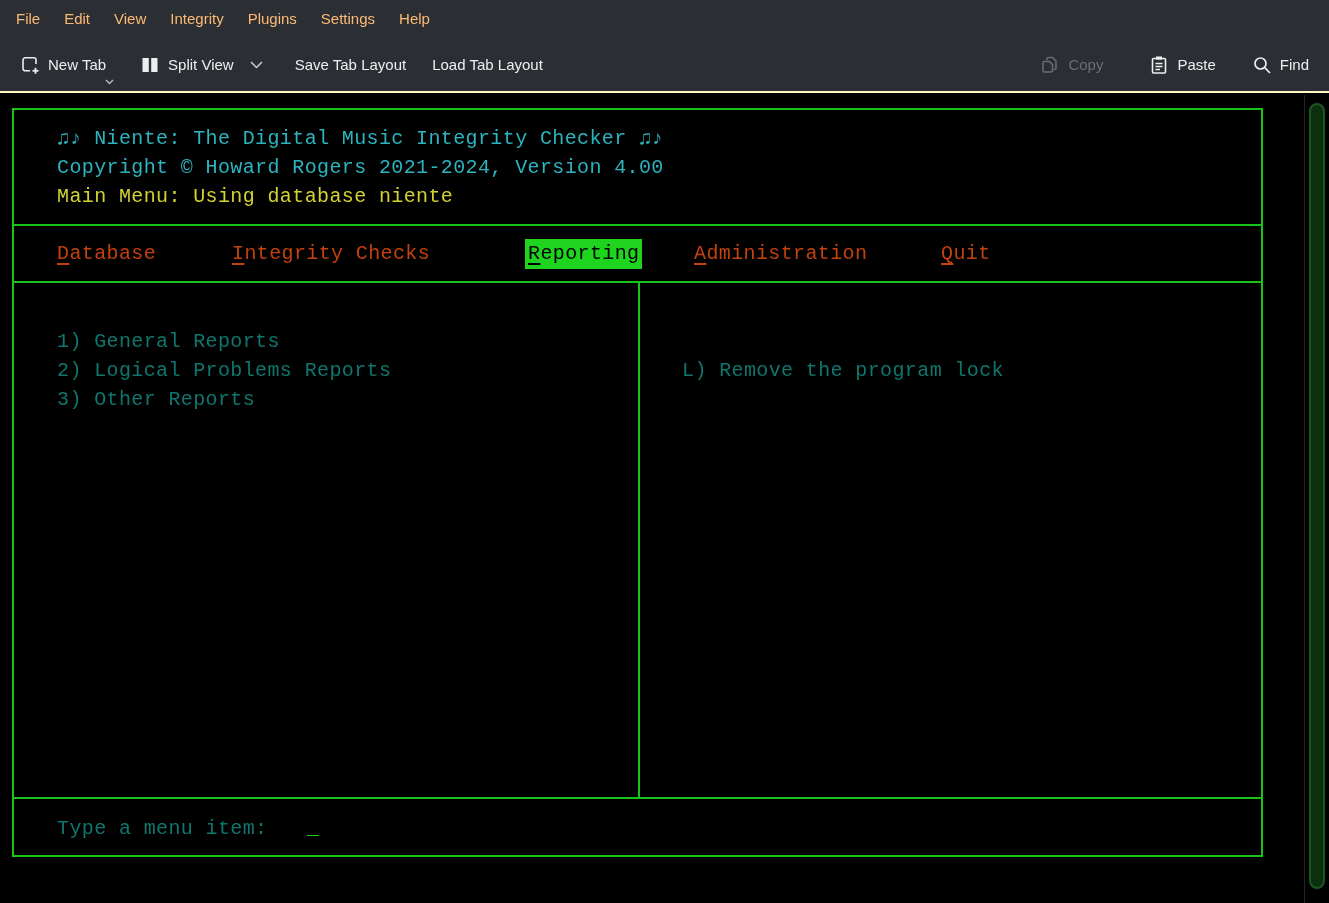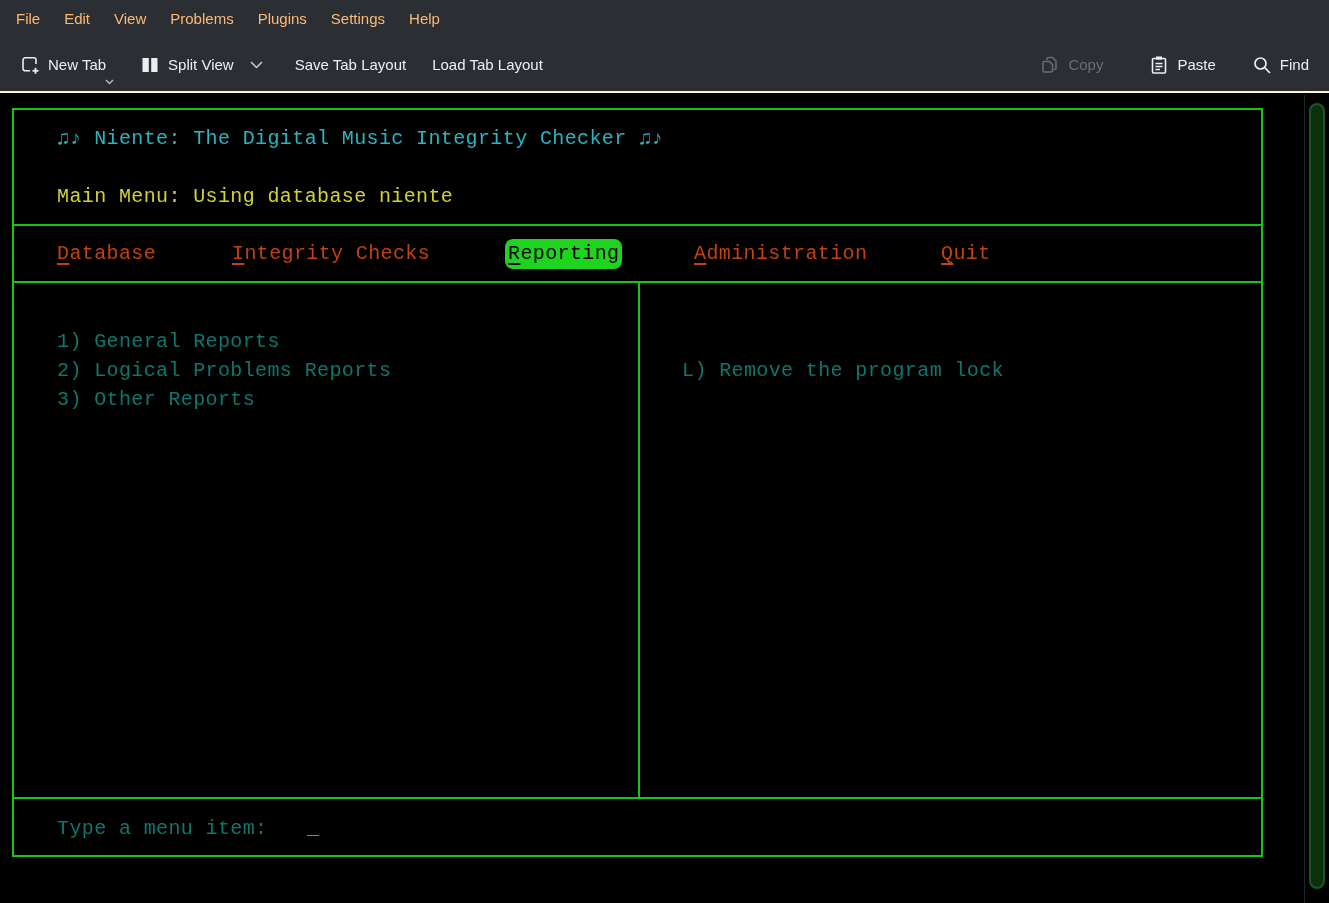--- a/index.html
+++ b/index.html
@@ -61,21 +61,21 @@
     border-radius:9px;background:#0c300e;border:2px solid #1c5520;box-sizing:border-box;
   }
 </style>
 </head>
 <body>
 
 <div class="menubar">
   <span class="menubar-item">File</span>
   <span class="menubar-item">Edit</span>
   <span class="menubar-item">View</span>
-  <span class="menubar-item">Problems</span>
+  <span class="menubar-item">Integrity</span>
   <span class="menubar-item">Plugins</span>
   <span class="menubar-item">Settings</span>
   <span class="menubar-item">Help</span>
 </div>
 
 <div class="toolbar">
   <div class="tbtn">
     <span>
       <svg width="20" height="20" viewBox="0 0 20 20" fill="none" stroke="#eceef0" stroke-width="1.6">
         <path d="M16 9 V5 a2.2 2.2 0 0 0 -2.2 -2.2 H5.2 A2.2 2.2 0 0 0 3 5 v8.6 A2.2 2.2 0 0 0 5.2 15.8 H10"></path>
@@ -143,25 +143,26 @@
 
 <div class="term">
 
   <div class="frame"></div>
   <div class="hsep" style="top:129px;"></div>
   <div class="hsep" style="top:186px;"></div>
   <div class="hsep" style="top:702px;"></div>
   <div class="vdiv" style="left:638px;top:186px;height:516px;"></div>
 
   <div class="tline cyan" style="left:57px;top:31px;">♫♪ Niente: The Digital Music Integrity Checker ♫♪</div>
+  <div class="tline cyan" style="left:57px;top:60px;">Copyright © Howard Rogers 2021-2024, Version 4.00</div>
   <div class="tline yellow" style="left:57px;top:89px;">Main Menu: Using database niente</div>
 
   <div class="tline tmenu-item" style="left:57px;top:146px;"><span class="hk">D</span><span>atabase</span></div>
   <div class="tline tmenu-item" style="left:232px;top:146px;"><span class="hk">I</span><span>ntegrity Checks</span></div>
-  <div class="tline tmenu-item active" style="left:508px;top:146px;border-radius:8px;"><span class="hk">R</span><span>eporting</span></div>
+  <div class="tline tmenu-item active" style="left:528px;top:146px;"><span class="hk">R</span><span>eporting</span></div>
   <div class="tline tmenu-item" style="left:694px;top:146px;"><span class="hk">A</span><span>dministration</span></div>
   <div class="tline tmenu-item" style="left:941px;top:146px;"><span class="hk">Q</span><span>uit</span></div>
 
   <div class="tline white" style="left:57px;top:234px;">1) General Reports</div>
   <div class="tline white" style="left:57px;top:263px;">2) Logical Problems Reports</div>
   <div class="tline white" style="left:57px;top:292px;">3) Other Reports</div>
 
   <div class="tline white" style="left:682px;top:263px;">L) Remove the program lock</div>
 
   <div class="tline white" style="left:57px;top:721px;">Type a menu item:</div>

